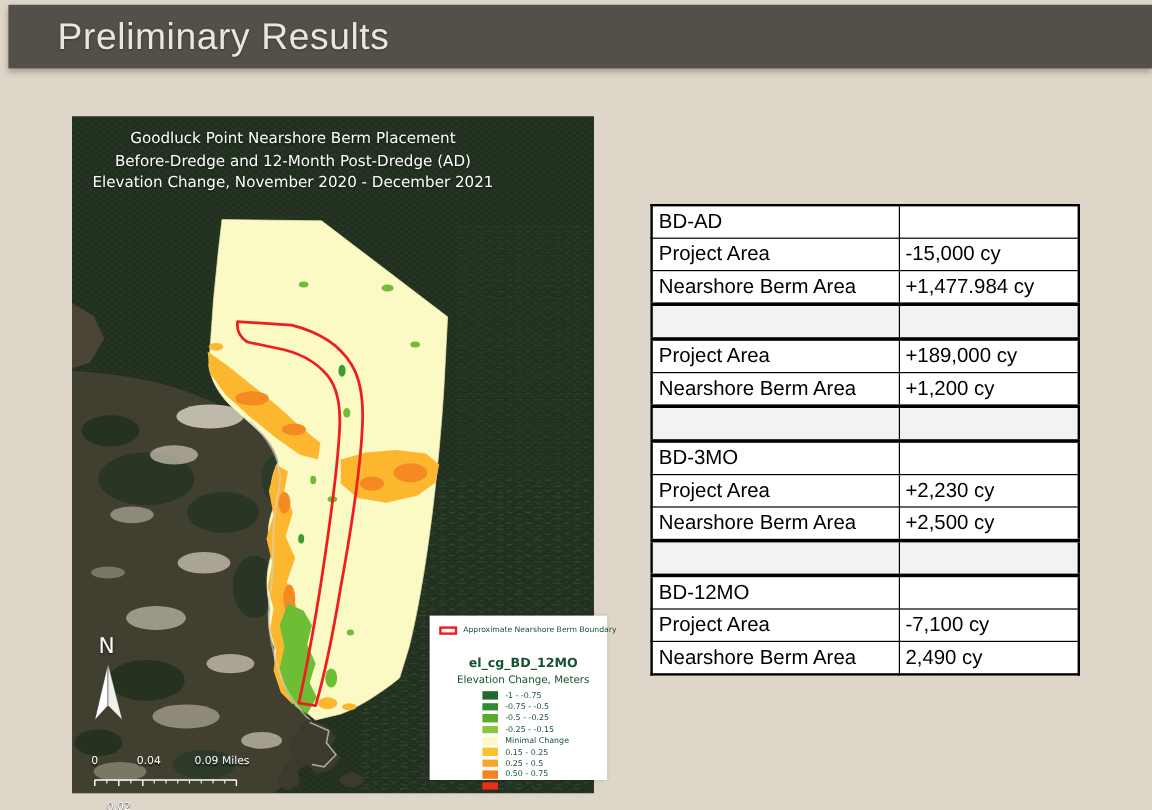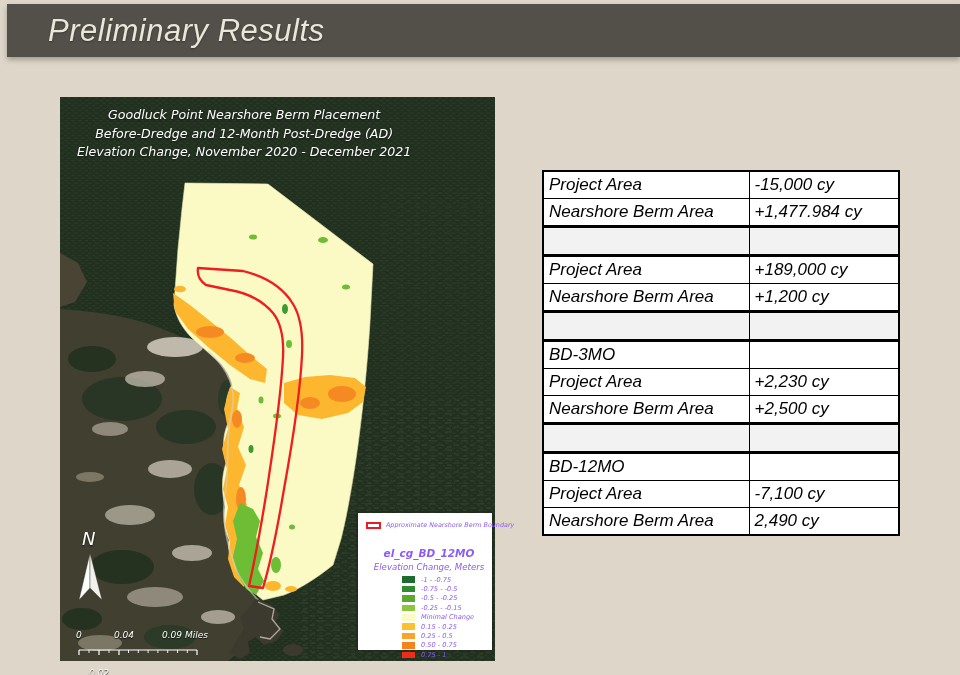--- a/index.html
+++ b/index.html
@@ -1,17 +1,17 @@
 <!DOCTYPE html>
 <html><head>
 <meta charset="utf-8">
 <style>
   html,body{margin:0;padding:0;}
   body{width:960px;height:675px;font-family:"Liberation Sans",sans-serif;}
-  .slide{position:relative;width:960px;height:675px;background:#ded7c9;overflow:hidden;font-style:italic;}
+  .slide{position:relative;width:960px;height:675px;background:#ded7c9;overflow:hidden;}
 
   
   .header-bar{
     position:absolute;left:7px;top:4px;right:0;height:53px;
     background:#53504a;
     box-shadow:0 3px 5px rgba(60,55,40,.35);
     display:flex;align-items:center;
   }
   .header-title{
     margin-left:41px;font-size:31px;color:#eae6da;letter-spacing:.5px;
@@ -33,24 +33,24 @@
   }
   .scale-labels span{
     position:absolute;color:#fff;font-size:9px;top:533px;
     font-family:"DejaVu Sans",sans-serif;text-shadow:0 1px 1px rgba(0,0,0,.8);
     white-space:nowrap;
   }
   .sl-0{left:16px;} .sl-1{left:29px;margin-top:38px;} .sl-2{left:54px;} .sl-3{left:102px;}
 
   
   .legend{
-    position:absolute;left:298px;top:416px;width:134px;height:137px;
+    position:absolute;left:298px;top:416px;width:148px;height:137px;
     background:#ffffff;box-shadow:0 0 3px rgba(0,0,0,.35);
     box-sizing:border-box;padding:6px 0 0 8px;
-    font-family:"DejaVu Sans",sans-serif;color:#8b5cf6;
+    font-family:"DejaVu Sans",sans-serif;color:#14532d;
   }
   .legend-boundary{display:flex;align-items:center;height:12px;}
   .legend-boundary .swatch-outline{
     width:15px;height:7px;border:2px solid #ed1c24;background:#fff;box-sizing:border-box;
     margin-right:5px;flex:0 0 auto;
   }
   .legend-boundary-label{font-size:6.4px;white-space:nowrap;}
   .legend-layer{font-size:10.5px;font-weight:600;margin-top:16px;height:14px;}
   .legend-title{font-size:8.6px;margin-top:1px;height:12px;}
   .legend-classes{margin-top:1px;}
@@ -254,20 +254,24 @@
   </div>
 
   <div class="datatable">
     <table class="results">
       <colgroup>
           <col class="c1">
           <col class="c2">
         </colgroup>
       <tbody>
         <tr>
+            <td>BD-AD</td>
+            <td></td>
+          </tr>
+        <tr>
             <td>Project Area</td>
             <td>-15,000 cy</td>
           </tr>
         <tr class="grp-end">
             <td>Nearshore Berm Area</td>
             <td>+1,477.984 cy</td>
           </tr>
         <tr class="spacer grp-end">
             <td></td>
             <td></td>

